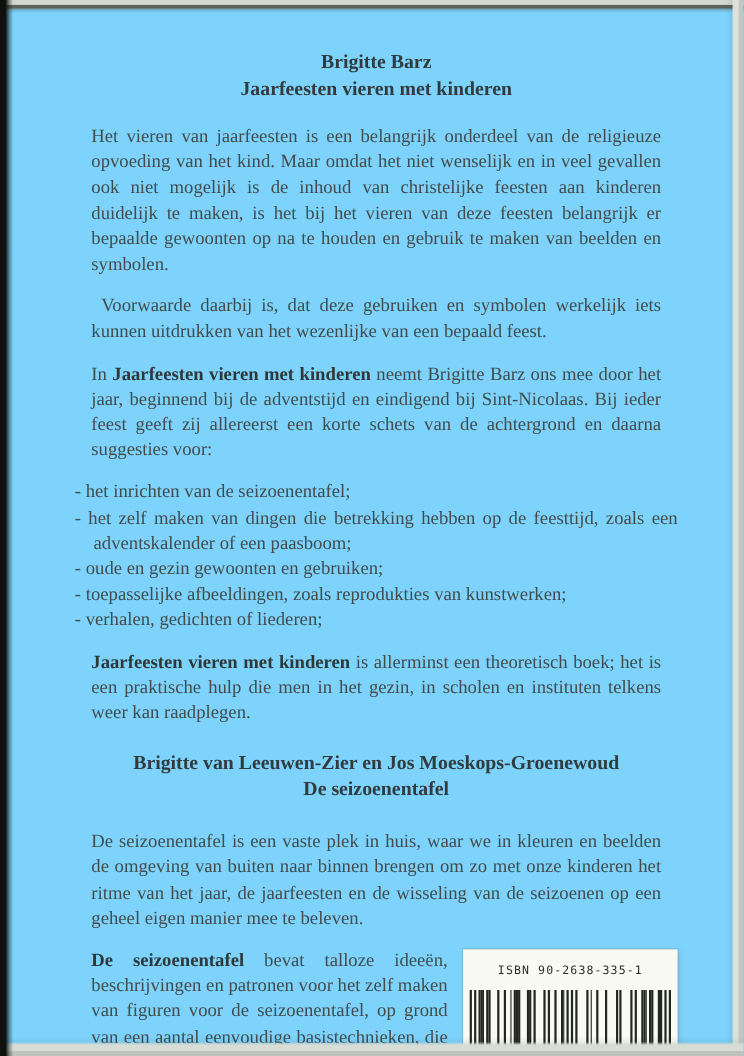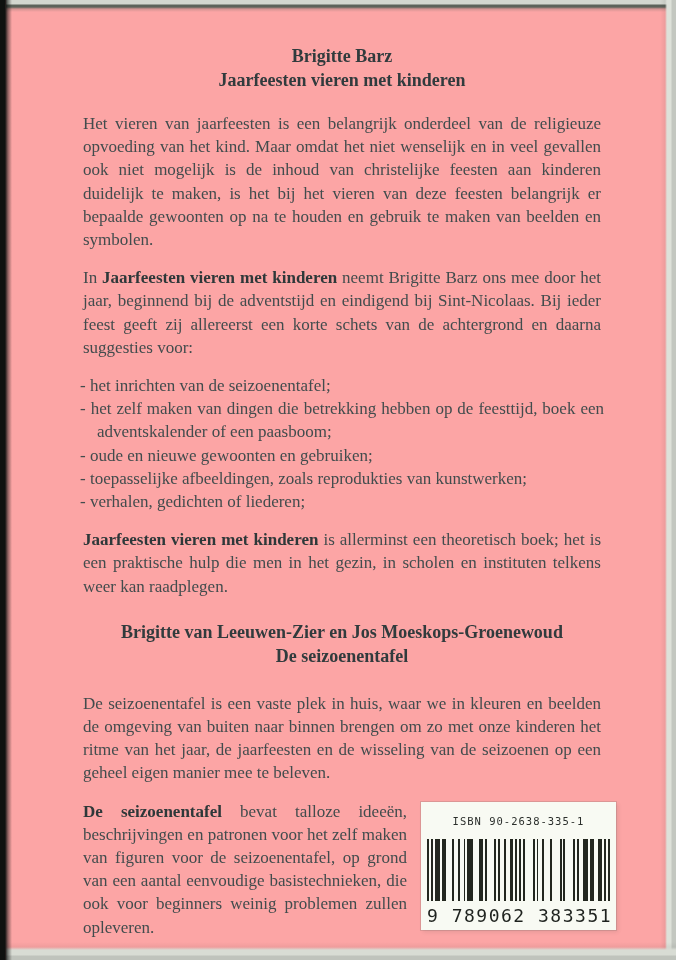--- a/index.html
+++ b/index.html
@@ -3,21 +3,21 @@
 <meta charset="utf-8">
 <style>
   html,body{margin:0;padding:0;}
   body{
     width:676px;height:960px;
     background:#aeb2aa;
     font-family:"Liberation Serif","DejaVu Serif",serif;
   }
   .scan{
     position:relative;width:676px;height:960px;
-    background:#fca5a5;overflow:hidden;
+    background:#7dd3fc;overflow:hidden;
   }
   
   .edge{position:absolute;pointer-events:none;}
   .edge-left{
     left:0;top:0;bottom:0;width:12px;
     background:linear-gradient(to right,#0f110f 0,#0f110f 5px,rgba(15,17,15,.45) 8px,rgba(15,17,15,0) 12px);
     z-index:5;
   }
   .edge-top{
     left:6px;right:0;top:0;height:12px;
@@ -45,21 +45,21 @@
   }
   .head1{margin:0 0 20px 0;}
   .head2{margin:22px 0 24px 0;}
   .body-p{
     margin:15px;text-align:justify;
     hyphens:auto;-webkit-hyphens:auto;
   }
   .body-p.indent{text-indent:9px;}
   .body-p strong{color:#2e3839;}
   .sug-list{
-    margin:12px;padding:0;list-style:none;
+    margin:0;padding:0;list-style:none;
   }
   .sug-item{
     padding-left:17px;text-indent:-17px;
     text-align:justify;
   }
   
   .p2wrap{margin-top:4px;}
   .p2wrap::after{content:"";display:block;clear:both;}
   .isbn-box{
     float:right;width:195px;height:128px;
@@ -92,27 +92,28 @@
 
   <div class="content">
 
     <header class="head1">
       <div>Brigitte Barz</div>
       <div>Jaarfeesten vieren met kinderen</div>
     </header>
 
     <p class="body-p">Het vieren van jaarfeesten is een belangrijk onderdeel van de religieuze opvoeding van het kind. Maar omdat het niet wenselijk en in veel gevallen ook niet mogelijk is de inhoud van christelijke feesten aan kinderen duidelijk te maken, is het bij het vieren van deze feesten belangrijk er bepaalde gewoonten op na te houden en gebruik te maken van beelden en symbolen.</p>
 
+    <p class="body-p indent">Voorwaarde daarbij is, dat deze gebruiken en symbolen werkelijk iets kunnen uitdrukken van het wezenlijke van een bepaald feest.</p>
 
     <p class="body-p"><span>In </span><strong>Jaarfeesten vieren met kinderen</strong><span> neemt Brigitte Barz ons mee door het jaar, beginnend bij de adventstijd en eindigend bij Sint-Nicolaas. Bij ieder feest geeft zij allereerst een korte schets van de achtergrond en daarna suggesties voor:</span></p>
 
     <ul class="sug-list">
       <li class="sug-item">- het inrichten van de seizoenentafel;</li>
-      <li class="sug-item">- het zelf maken van dingen die betrekking hebben op de feesttijd, boek een adventskalender of een paasboom;</li>
-      <li class="sug-item">- oude en nieuwe gewoonten en gebruiken;</li>
+      <li class="sug-item">- het zelf maken van dingen die betrekking hebben op de feesttijd, zoals een adventskalender of een paasboom;</li>
+      <li class="sug-item">- oude en gezin gewoonten en gebruiken;</li>
       <li class="sug-item">- toepasselijke afbeeldingen, zoals reprodukties van kunstwerken;</li>
       <li class="sug-item">- verhalen, gedichten of liederen;</li>
     </ul>
 
     <p class="body-p"><strong>Jaarfeesten vieren met kinderen</strong><span> is allerminst een theoretisch boek; het is een praktische hulp die men in het gezin, in scholen en instituten telkens weer kan raadplegen.</span></p>
 
     <header class="head2">
       <div>Brigitte van Leeuwen-Zier en Jos Moeskops-Groenewoud</div>
       <div>De seizoenentafel</div>
     </header>

